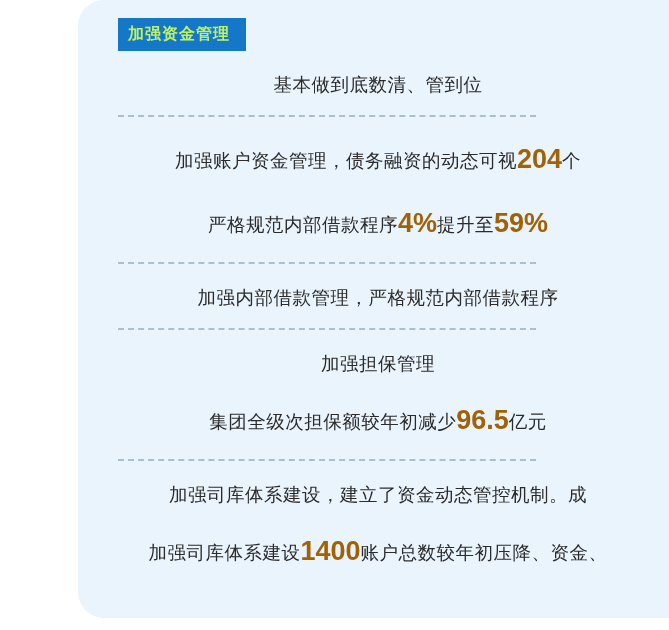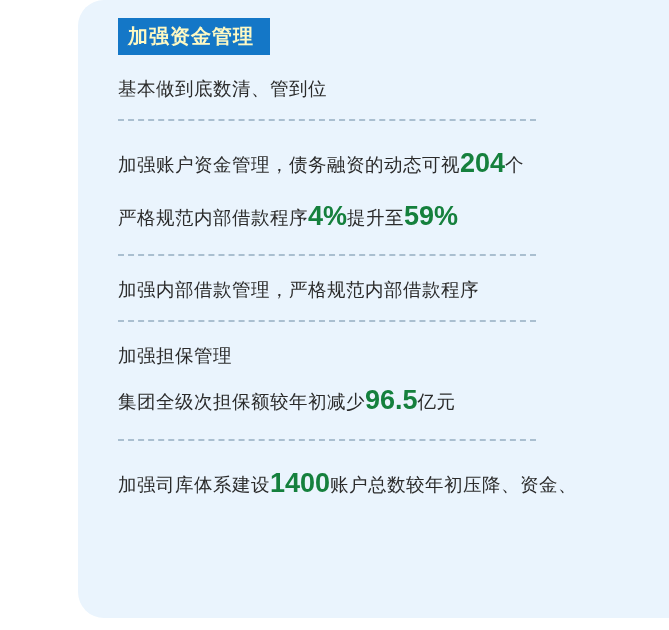--- a/index.html
+++ b/index.html
@@ -30,39 +30,40 @@
   }
   .content {
     position: absolute;
     left: 118px;
     top: 18px;
     width: 520px;
   }
   .title-bar {
     display: inline-block;
     background: #1477c7;
-    color: #fef9c3;
-    font-size: 20px;
+    color: #bef264;
+    font-size: 16px;
     font-weight: bold;
     letter-spacing: 1px;
     padding: 7px 16px 8px 10px;
     line-height: 1.1;
   }
   .block {
     margin-top: 16px;
     color: #2b2b2b;
     font-size: 18.5px;
     line-height: 1.95;
     letter-spacing: 0.5px;
   }
   .block p {
-    margin: 0;
+    margin: 12px;
+    text-align: center;
   }
   .hl {
-    color: #15803d;
+    color: #a16207;
     font-weight: bold;
     font-size: 27px;
     letter-spacing: 0;
     vertical-align: -1px;
   }
   .divider {
     margin: 12px 0 0 0;
     width: 418px;
     height: 1px;
     border-top: 2px dashed #9fb6c9;
@@ -89,17 +90,18 @@
         <div class="block">
           <p><span>加强内部借款管理，严格规范内部借款程序</span></p>
         </div>
         <div class="divider"></div>
         <div class="block">
           <p><span>加强担保管理</span></p>
           <p><span>集团全级次担保额较年初减少</span><span class="hl">96.5</span><span>亿元</span></p>
         </div>
         <div class="divider"></div>
         <div class="block">
+          <p><span>加强司库体系建设，建立了资金动态管控机制。成</span></p>
           <p><span>加强司库体系建设</span><span class="hl">1400</span><span>账户总数较年初压降、资金、</span></p>
         </div>
       </div>
   </div>
 </div>
 
 </body></html>

